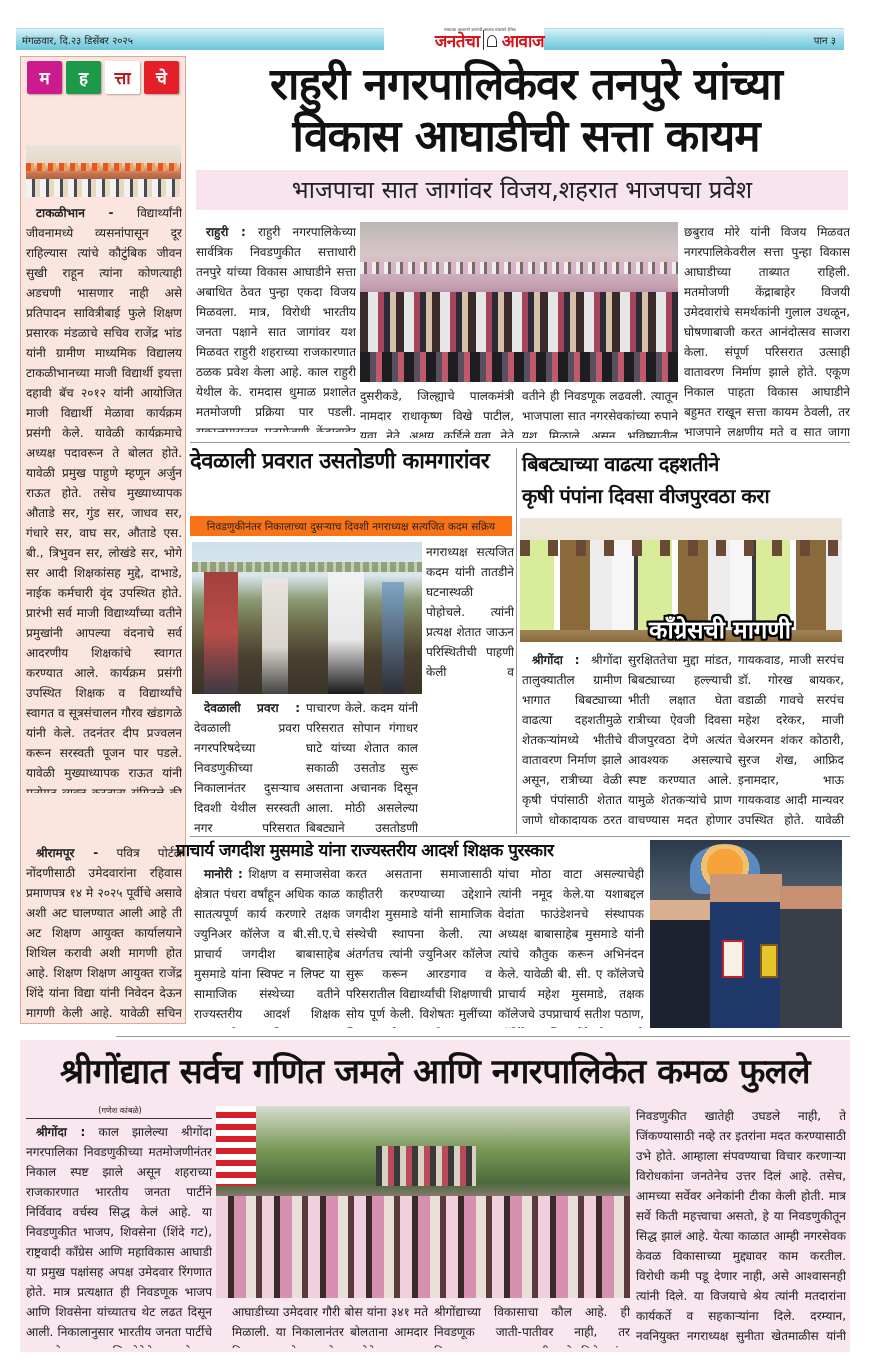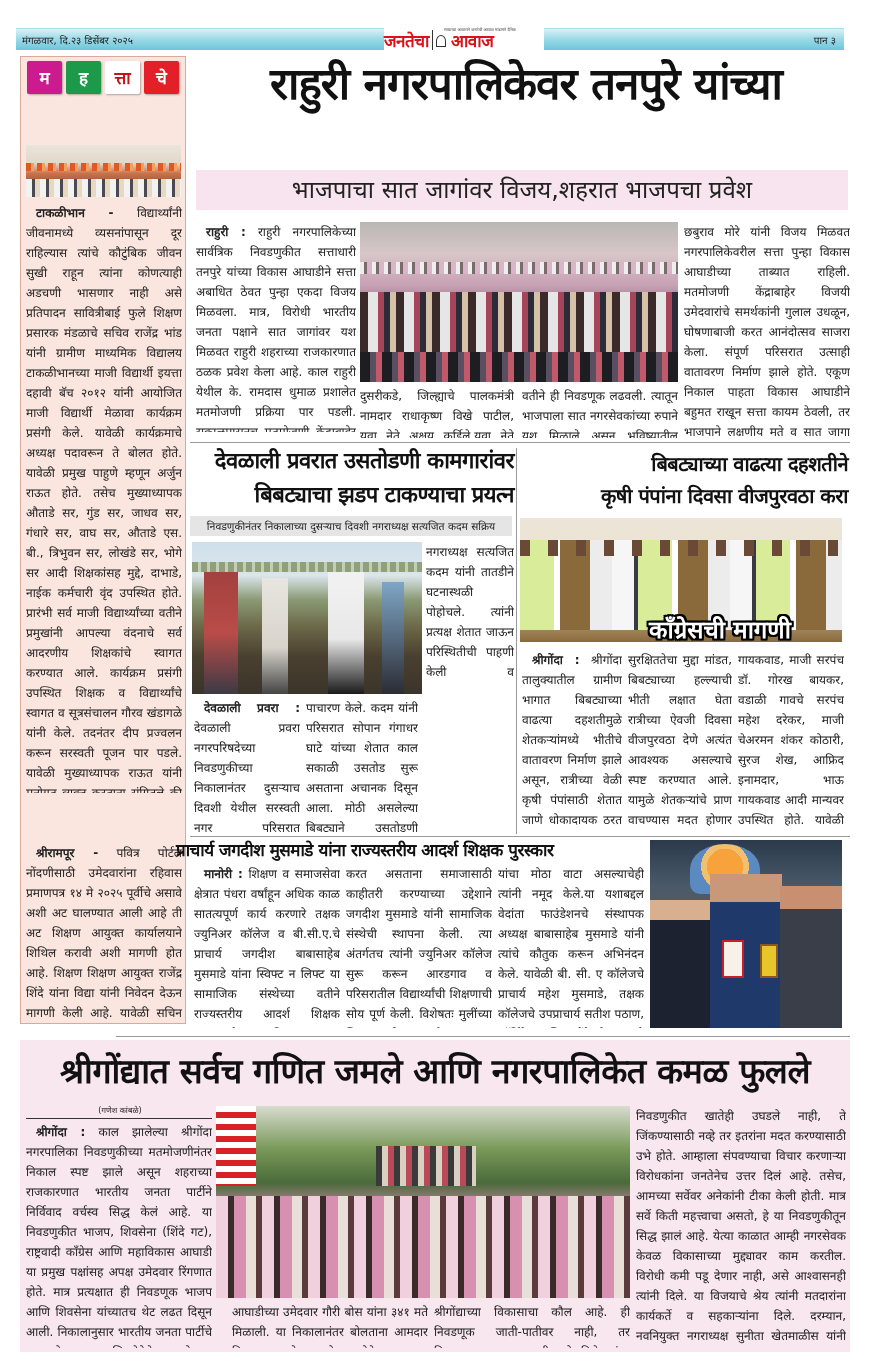--- a/index.html
+++ b/index.html
@@ -7,21 +7,21 @@
   body { position: relative; font-family: "DejaVu Sans", sans-serif; color: #111; }
   .abs { position: absolute; }
 
   
   .masthead { left: 16px; top: 28px; width: 828px; height: 22px;
     background: linear-gradient(to bottom, #d9f1f6 0%, #9fdbe8 45%, #6cc6da 100%);
     border-top: 1px solid #a9dde8; }
   .masthead .date { position: absolute; left: 6px; top: 4px; font-size: 10px; color: #222; }
   .masthead .page { position: absolute; right: 8px; top: 4px; font-size: 10px; color: #222; }
   .logo { position: absolute; left: 368px; top: -2px; width: 160px; height: 26px; background: #fff;
-    display: flex; align-items: center; justify-content: flex-start; }
+    display: flex; align-items: center; justify-content: flex-end; }
   .logo .w1, .logo .w2 { font-family: "DejaVu Sans", sans-serif; font-weight: bold; font-size: 17px; color: #d8141b; letter-spacing: -0.5px; }
   .logo .mid { width: 16px; height: 20px; margin: 0 3px; border-left: 1px solid #333; position: relative; }
   .logo .mid:after { content: ""; position: absolute; left: 3px; top: 5px; width: 8px; height: 10px; border: 1px solid #333; border-radius: 50% 50% 0 0; }
   .logo .tag { position: absolute; top: 0px; left: 60px; font-size: 4px; color: #333; white-space: nowrap; }
 
   
   .leftcol { left: 20px; top: 56px; width: 166px; height: 968px; background: #fbe6df; border: 1px solid #d9a99a; }
   .tiles { position: absolute; left: 6px; top: 4px; display: flex; gap: 4px; }
   .tile { width: 35px; height: 33px; display: flex; align-items: center; justify-content: center;
     font-weight: bold; font-size: 17px; color: #fff; border-radius: 2px; box-shadow: 1px 1px 2px rgba(0,0,0,0.3); }
@@ -31,22 +31,22 @@
   .txt p { text-indent: 10px; }
   .dateline { font-weight: bold; }
 
   
   .headline1 { left: 196px; top: 58px; width: 660px; text-align: center; font-weight: bold; font-size: 44px; line-height: 52px; color: #111; letter-spacing: -1px; }
   .subbar1 { left: 196px; top: 170px; width: 652px; height: 40px; background: #f7e4ef; font-size: 24px; line-height: 40px; text-align: center; color: #222; }
 
   .vline { position: absolute; width: 1px; background: #999; }
   .hline { position: absolute; height: 1px; background: #999; }
 
-  .h2 { position: absolute; font-weight: bold; color: #111; text-align: right; letter-spacing: -0.5px; }
-  .green-sub { left: 190px; top: 516px; width: 322px; height: 20px; background: #e5e5e5; font-size: 10.5px; line-height: 20px; text-align: center; color: #222; }
+  .h2 { position: absolute; font-weight: bold; color: #111; text-align: left; letter-spacing: -0.5px; }
+  .green-sub { left: 190px; top: 516px; width: 322px; height: 20px; background: #f97316; font-size: 10.5px; line-height: 20px; text-align: center; color: #222; }
 
   .pinkblock { left: 20px; top: 1040px; width: 830px; height: 312px; background: #f9e7f0; }
   .headline3 { left: 20px; top: 1044px; width: 830px; text-align: center; font-weight: bold; font-size: 34px; line-height: 54px; color: #111; letter-spacing: -0.5px; }
 
   .stamp { position: absolute; left: 600px; top: 612px; width: 240px; height: 30px; font-weight: bold; font-size: 24px; color: #fff;
     text-shadow: -2px -2px 0 #000, 2px -2px 0 #000, -2px 2px 0 #000, 2px 2px 0 #000, 0 2px 0 #000, 2px 0 0 #000, 0 -2px 0 #000, -2px 0 0 #000; text-align: center; }
   .caption-small { position: absolute; font-size: 8px; color: #222; text-align: center; }
 </style>
 </head>
 <body>
@@ -76,40 +76,40 @@
   <div class="txt" style="left:5px;top:146px;width:156px;height:590px">
     <p><span class="dateline">टाकळीभान -</span> <span>विद्यार्थ्यांनी जीवनामध्ये व्यसनांपासून दूर राहिल्यास त्यांचे कौटुंबिक जीवन सुखी राहून त्यांना कोणत्याही अडचणी भासणार नाही असे प्रतिपादन सावित्रीबाई फुले शिक्षण प्रसारक मंडळाचे सचिव राजेंद्र भांड यांनी ग्रामीण माध्यमिक विद्यालय टाकळीभानच्या माजी विद्यार्थी इयत्ता दहावी बॅच २०१२ यांनी आयोजित माजी विद्यार्थी मेळावा कार्यक्रम प्रसंगी केले. यावेळी कार्यक्रमाचे अध्यक्ष पदावरून ते बोलत होते. यावेळी प्रमुख पाहुणे म्हणून अर्जुन राऊत होते. तसेच मुख्याध्यापक औताडे सर, गुंड सर, जाधव सर, गंधारे सर, वाघ सर, औताडे एस. बी., त्रिभुवन सर, लोखंडे सर, भोगे सर आदी शिक्षकांसह मुद्दे, दाभाडे, नाईक कर्मचारी वृंद उपस्थित होते. प्रारंभी सर्व माजी विद्यार्थ्यांच्या वतीने प्रमुखांनी आपल्या वंदनाचे सर्व आदरणीय शिक्षकांचे स्वागत करण्यात आले. कार्यक्रम प्रसंगी उपस्थित शिक्षक व विद्यार्थ्यांचे स्वागत व सूत्रसंचालन गौरव खंडागळे यांनी केले. तदनंतर दीप प्रज्वलन करून सरस्वती पूजन पार पडले. यावेळी मुख्याध्यापक राऊत यांनी मनोगत व्यक्त करताना संगितले की शाळेत माजी विद्यार्थी मेळावा घेण्याचे ठेवणे प्रत्येक विद्यार्थ्याने शाळेला विसरता कामा नये. अशा कार्यक्रमांतून माजी विद्यार्थ्यांची शाळेबद्दलची नाळ जोडली जाते आणि शाळेच्या विकासाला मदत होते. यावेळी माजी विद्यार्थ्यांनी आपल्या आठवणींना उजाळा दिला. ग्रामीण माध्यमिक विद्यालयाच्या इयत्ता दहावीच्या २०१२ च्या बॅचने विद्यालयास प्रत्येक माजी विद्यार्थी मेळाव्याचे स्मरण राहील अशी सुवर्ण भेट दिली. मुख्याध्यापकांनी सर्व शिक्षकांनी कार्यक्रमाचे आयोजन केलेल्या विद्यार्थ्यांचे भरभरून कौतुक केले. सर्व माजी विद्यार्थ्यांनी शाळेच्या विकासासाठी सहकार्य करण्याचे आश्वासन दिले. शेवटी आभार प्रदर्शन करण्यात आले. यावेळी माजी विद्यार्थ्यांच्या वतीने सर्व शिक्षकांना स्मृतिचिन्ह देऊन सन्मानित करण्यात आले. कार्यक्रमास मोठ्या संख्येने माजी विद्यार्थी उपस्थित होते. यावेळी सर्व विद्यार्थ्यांनी मनोगत व्यक्त करताना शाळेतील आठवणी सांगितल्या तसेच तनपुरे यांना मानले.</span></p>
   </div>
   <div class="txt" style="left:5px;top:786px;width:156px;height:176px">
     <p><span class="dateline">श्रीरामपूर -</span> <span>पवित्र पोर्टल नोंदणीसाठी उमेदवारांना रहिवास प्रमाणपत्र १४ मे २०२५ पूर्वीचे असावे अशी अट घालण्यात आली आहे ती अट शिक्षण आयुक्त कार्यालयाने शिथिल करावी अशी मागणी होत आहे. शिक्षण शिक्षण आयुक्त राजेंद्र शिंदे यांना विद्या यांनी निवेदन देऊन मागणी केली आहे. यावेळी सचिन वाघ, गणेश लांडे, किशोर आहेर, निकिता वेणेकर, अमोल जाधव, नवनाथ पवार आदी उपस्थित होते. अनेक उमेदवारांनी रहिवास प्रमाणपत्र उशिरा घेतले असल्याने त्यांना नोंदणी करता येत नाही. त्यामुळे रहिवास प्रमाणपत्र १४ मे २०२५ पूर्वीची तारीख ग्राह्य धरण्याची अट रद्द करून नवीन प्रमाणपत्र ग्राह्य धरावे अशी मागणी करण्यात आली. पवित्र पोर्टल नोंदणी प्रक्रियेत अडचणी येत असून उमेदवारांना न्याय मिळावा अशी अपेक्षा व्यक्त करण्यात आली.</span></p>
   </div>
 </div>
 
 <div class="abs headline1">
   <div>राहुरी नगरपालिकेवर तनपुरे यांच्या</div>
+  <div>विकास आघाडीची सत्ता कायम</div>
 </div>
 <div class="abs subbar1">भाजपाचा सात जागांवर विजय,शहरात भाजपचा प्रवेश</div>
 
 <div class="txt" style="left:196px;top:222px;width:160px;height:210px">
   <p><span class="dateline">राहुरी :</span> <span>राहुरी नगरपालिकेच्या सार्वत्रिक निवडणुकीत सत्ताधारी तनपुरे यांच्या विकास आघाडीने सत्ता अबाधित ठेवत पुन्हा एकदा विजय मिळवला. मात्र, विरोधी भारतीय जनता पक्षाने सात जागांवर यश मिळवत राहुरी शहराच्या राजकारणात ठळक प्रवेश केला आहे. काल राहुरी येथील के. रामदास धुमाळ प्रशालेत मतमोजणी प्रक्रिया पार पडली. सकाळपासूनच मतमोजणी केंद्राबाहेर समर्थकांची मोठी गर्दी झाली होती. निवडणूक निर्णय अधिकारी यांच्या उपस्थितीत चोख बंदोबस्तात मतमोजणी प्रक्रिया पार पडली. मतमोजणीच्या प्रत्येक फेरीत उत्सुकता वाढत होती. डॉ. तनपुरे सहकारी साखर कारखान्याचे संचालक राजेंद्र तनपुरे, राहुरी कारखान्याचे चेअरमन अरुण तनपुरे, तसेच डॉ. सी. उपाध्ये तनपुरे यांच्या मार्गदर्शनाखाली विकास आघाडीने लढवली. त्यांच्या नेतृत्वाखाली विकास आघाडीने नगरपालिकेवरील आपले वर्चस्व कायम राखले. भाजपाची ताकद वाढली.</span></p>
 </div>
 <div class="photo" style="left:360px;top:222px;width:318px;height:160px;background:linear-gradient(180deg,#b9b7b3 0%,#d8c6c8 20%,#c7a0b4 40%,#6d5560 62%,#8a7a70 80%,#54504c 100%)">
   <div style="position:absolute;left:0;top:40px;width:100%;height:12px;background:repeating-linear-gradient(90deg,#eee 0 4px,#7a6a6a 4px 7px,#d9b5c9 7px 12px)"></div>
   <div style="position:absolute;left:0;top:70px;width:100%;height:60px;background:repeating-linear-gradient(90deg,#3a2a2a 0 8px,#e6e6e6 8px 18px,#a6455a 18px 24px,#2c2c38 24px 30px,#d6c0a8 30px 36px)"></div>
   <div style="position:absolute;left:0;bottom:0;width:100%;height:30px;background:repeating-linear-gradient(90deg,#1e1e22 0 10px,#585060 10px 16px,#c05a6a 16px 22px)"></div>
 </div>
 <div class="txt" style="left:360px;top:386px;width:154px;height:52px">दुसरीकडे, जिल्ह्याचे पालकमंत्री नामदार राधाकृष्ण विखे पाटील, युवा नेते अक्षय कर्डिले,युवा नेते विराज धसाळ, विरोधी पक्षनेते दादा पाटील सोनवणे, यांच्या मार्गदर्शनाखाली कार्यकर्त्यांनी भारतीय जनता पार्टीच्या</div>
 <div class="txt" style="left:522px;top:386px;width:156px;height:52px">वतीने ही निवडणूक लढवली. त्यातून भाजपाला सात नगरसेवकांच्या रुपाने यश मिळाले असून भविष्यातील राजकारणासाठी हा निकाल महत्त्वाचा मानला जात आहे. नगराध्यक्षपदासाठी विकास आघाडीने भाऊसाहेब</div>
 <div class="txt" style="left:684px;top:222px;width:166px;height:214px">छबुराव मोरे यांनी विजय मिळवत नगरपालिकेवरील सत्ता पुन्हा विकास आघाडीच्या ताब्यात राहिली. मतमोजणी केंद्राबाहेर विजयी उमेदवारांचे समर्थकांनी गुलाल उधळून, घोषणाबाजी करत आनंदोत्सव साजरा केला. संपूर्ण परिसरात उत्साही वातावरण निर्माण झाले होते. एकूण निकाल पाहता विकास आघाडीने बहुमत राखून सत्ता कायम ठेवली, तर भाजपाने लक्षणीय मते व सात जागा मिळवत राहुरीच्या राजकारणात नवे समीकरण निर्माण केले आहे. या मतदान केंद्रावर निवडणूक निर्णय अधिकारी अनुपसिंह यादव, सहायक निवडणूक निर्णय अधिकारी राहुरीचे तहसीलदार नामदेव पाटील, अतिरिक्त हराळे, मुख्य कार्यकारी अधिकारी प्रियंका शिंदे यांनी काम पाहिले. सहायक पोलीस निरीक्षक संजय ठेंगे, सहायक पोलीस निरीक्षक सुदाम सिरसाठ, सहायक फौजदार तुळशीराम गीते तसेच पोलीस प्रशासनातील कर्मचारी यांनी चोख बंदोबस्त ठेवला होता.</div>
 
 <div class="hline" style="left:190px;top:442px;width:660px"></div>
 
 <div class="h2" style="left:190px;top:444px;width:324px;font-size:22px;line-height:34px">
   <div>देवळाली प्रवरात उसतोडणी कामगारांवर</div>
-  <div>बिबट्याचा झडप टाकण्याचा प्रयत्न</div>
 </div>
 <div class="abs green-sub">निवडणुकीनंतर निकालाच्या दुसऱ्याच दिवशी नगराध्यक्ष सत्यजित कदम सक्रिय</div>
 <div class="photo" style="left:192px;top:542px;width:230px;height:152px;background:linear-gradient(180deg,#cfe0ea 0%,#dbe6ec 22%,#8a9a74 38%,#6d6a4a 55%,#4a4030 75%,#3b342a 100%)">
   <div style="position:absolute;left:0;top:20px;width:100%;height:10px;background:repeating-linear-gradient(90deg,#8fa07a 0 6px,#c4cdb6 6px 9px)"></div>
   <div style="position:absolute;left:12px;top:30px;width:34px;height:122px;background:linear-gradient(180deg,#a2413f 0%,#b94c48 50%,#3c3a44 100%)"></div>
   <div style="position:absolute;left:70px;top:36px;width:26px;height:116px;background:linear-gradient(180deg,#e8e5e0 0%,#d8d4cc 60%,#444 100%)"></div>
   <div style="position:absolute;left:136px;top:30px;width:36px;height:122px;background:linear-gradient(180deg,#f2f2f2 0%,#e8e8e8 55%,#1a1a1a 100%)"></div>
   <div style="position:absolute;left:190px;top:40px;width:22px;height:112px;background:linear-gradient(180deg,#7fa6c6 0%,#2c2c34 100%)"></div>
 </div>
 <div class="txt" style="left:426px;top:542px;width:88px;height:142px">नगराध्यक्ष सत्यजित कदम यांनी तातडीने घटनास्थळी पोहोचले. त्यांनी प्रत्यक्ष शेतात जाऊन परिस्थितीची पाहणी केली व वनविभागाला तात्काळ कळविले. वनविभागाचे कर्मचारी व त्यानुसार पथक घटनास्थळी दाखल झाले आहे. बिबट्याच्या ठावठिकाणा शोधण्यासाठी टीमने परिसरात सर्च ऑपरेशन सुरू केले आहे. सापळे लावणे, पगमार्क तपासणे आणि बिबट्याच्या हालचालींचा मागोवा घेणे या कामांसाठी आवश्यक यंत्रणा कार्यान्वित करण्यात आली. मात्र बिबट्या दिसून आला नाही. दरम्यान, परिसरातील शेतकऱ्यांना सतर्क राहण्याचे आवाहन नगराध्यक्ष सत्यजित कदम यांनी केले. यावेळी नगरसेवक अमोल कदम, संजय कर्डे व परिसरातील नागरिक उपस्थित होते.</div>

